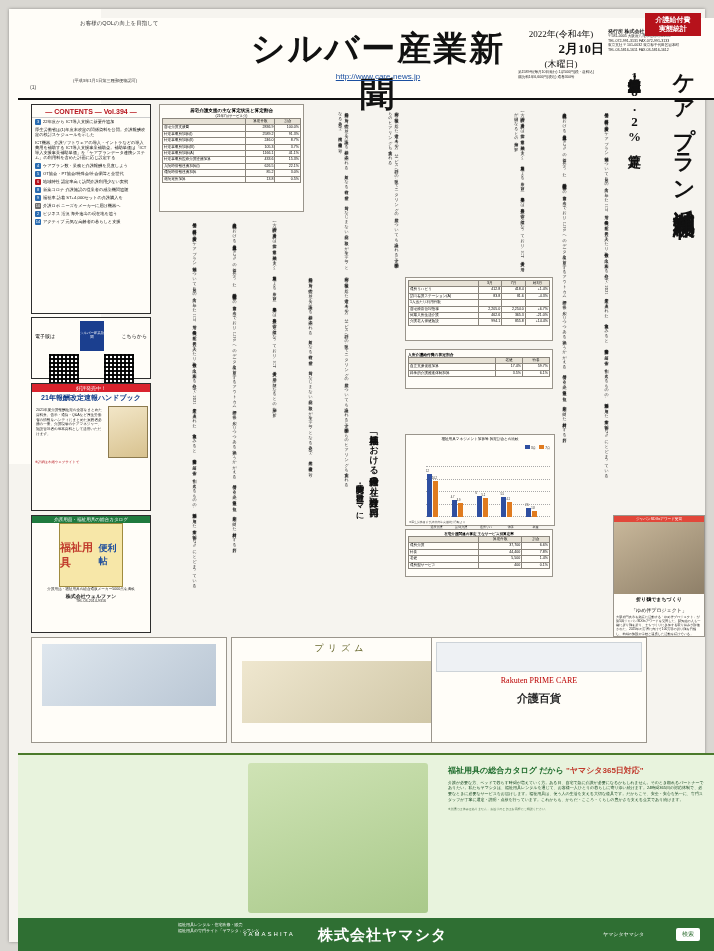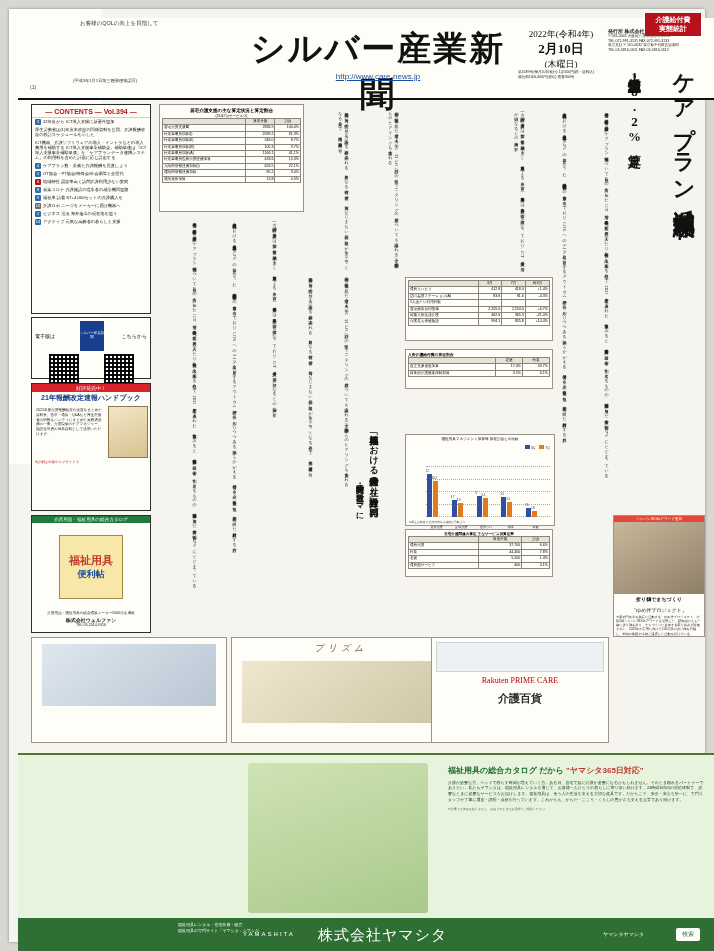--- a/index.html
+++ b/index.html
@@ -10,21 +10,21 @@
   .blk{position:absolute;box-sizing:border-box;}
 
   
   #masthead{position:absolute;left:9px;top:9px;width:696px;height:80px;background:#fffdf8;border-bottom:2px solid #111;}
   .logo-box{position:absolute;left:50px;top:12px;width:128px;height:44px;}
   .logo-kw{font-size:6px;border:1px solid #222;padding:1px 2px;display:inline-block;letter-spacing:.5px;}
   .logo-name{font-family:"Liberation Serif","DejaVu Serif",serif;font-size:13px;font-weight:bold;letter-spacing:1px;margin-top:4px;color:#111;}
   .logo-tag{font-size:5.5px;color:#333;position:absolute;left:62px;top:2px;}
   .title-main{position:absolute;left:225px;top:8px;width:270px;text-align:center;font-family:"Liberation Serif","DejaVu Serif",serif;font-weight:bold;font-size:34px;letter-spacing:2px;color:#111;}
   .title-date{position:absolute;left:500px;top:10px;width:86px;text-align:center;font-size:9px;line-height:1.35;color:#111;font-family:"Liberation Serif",serif;}
-  .title-date .d2{font-size:13px;font-weight:bold;}
+  .title-date .d2{font-size:13px;font-weight:bold;text-align:right;}
   .title-meta{position:absolute;left:590px;top:10px;width:100px;font-size:3.6px;line-height:1.25;color:#222;}
   .title-meta .hd{font-size:5px;font-weight:bold;}
   .url-bar{position:absolute;left:225px;top:54px;width:270px;text-align:center;font-size:8px;color:#1b4fa0;text-decoration:underline;}
   .sub-left{position:absolute;left:55px;top:60px;font-size:4.2px;color:#333;}
   .sub-right{position:absolute;left:500px;top:52px;width:190px;font-size:3.6px;line-height:1.3;color:#222;}
   .kakko{position:absolute;left:12px;top:66px;font-size:5px;color:#444;}
 
   
   .panel{position:absolute;box-sizing:border-box;background:#fffdf8;border:1px solid #9a958c;}
 
@@ -47,21 +47,21 @@
   
   #bookpromo{left:22px;top:374px;width:120px;height:128px;background:#fffdf8;border:1px solid #2d2d2d;}
   .promo-hd{background:#d9232d;color:#fff;font-size:5px;text-align:center;padding:1px 0;}
   .promo-title{font-size:7px;font-weight:bold;color:#123d8a;text-align:center;line-height:1.2;padding:2px 1px;}
   .bookimg{width:38px;height:50px;background:linear-gradient(160deg,#f2e6c7,#d8c28f);border:1px solid #8c7a4e;}
   .promo-body{font-size:3.6px;line-height:1.3;color:#222;padding:2px;}
 
   
   #catalog{left:22px;top:506px;width:120px;height:118px;background:#fffdf8;border:1px solid #2d2d2d;}
   .cat-hd{background:#1f7a3e;color:#fff;font-size:4.6px;text-align:center;padding:1px 0;}
-  .cat-book{margin:12px auto;width:62px;height:62px;background:#f7e7a8;border:1px solid #a08b3e;display:flex;flex-direction:column;align-items:center;justify-content:center;}
+  .cat-book{margin:0 auto;width:62px;height:62px;background:#f7e7a8;border:1px solid #a08b3e;display:flex;flex-direction:row;align-items:center;justify-content:center;}
   .cat-book .t1{font-size:11px;color:#c0392b;font-weight:bold;}
   .cat-book .t2{font-size:9px;color:#1f4f9c;font-weight:bold;}
   .cat-foot{font-size:3.6px;text-align:center;color:#222;}
 
   
   #bigheadline{left:604px;top:95px;width:92px;height:455px;background:#fffdf8;}
   .hl-badge{position:absolute;right:4px;top:4px;width:56px;background:#b6121b;color:#fff;text-align:center;font-size:7px;font-weight:bold;line-height:1.35;padding:2px 0;}
   .hl-main{position:absolute;right:6px;top:48px;height:400px;font-family:"Liberation Serif","DejaVu Serif",serif;font-weight:bold;font-size:22px;letter-spacing:2px;color:#111;}
   .hl-sub{position:absolute;right:62px;top:60px;height:300px;font-family:"Liberation Serif",serif;font-weight:bold;font-size:13px;color:#111;}
 
@@ -81,21 +81,21 @@
 
   
   #adstrip{position:absolute;left:9px;top:744px;width:696px;height:198px;background:#e8f3dd;border-top:2px solid #4b7a2b;}
   .ad-left{position:absolute;left:22px;top:12px;width:300px;}
   .ad-head{font-family:"Liberation Serif",serif;font-size:17px;font-weight:bold;color:#14431f;line-height:1.5;}
   .ad-photo{position:absolute;left:230px;top:8px;width:180px;height:150px;border-radius:3px;overflow:hidden;background:linear-gradient(160deg,#cfe3b5,#a9c98a);}
   .ad-right{position:absolute;left:430px;top:10px;width:258px;font-size:4px;line-height:1.45;color:#14431f;}
   .ad-right .rh{font-size:8px;font-weight:bold;color:#1d6b2b;margin-bottom:3px;}
   .ad-right .rh em{color:#c0392b;font-style:normal;}
   .ad-foot{position:absolute;left:0;top:163px;width:696px;height:35px;background:#2f6f33;color:#fff;}
-  .ad-foot .co{position:absolute;left:300px;top:8px;font-size:15px;font-weight:normal;letter-spacing:1px;}
+  .ad-foot .co{position:absolute;left:300px;top:8px;font-size:15px;font-weight:bold;letter-spacing:1px;}
   .ad-foot .sm{position:absolute;left:160px;top:4px;font-size:4px;line-height:1.4;}
   .ad-foot .srch{position:absolute;right:14px;top:10px;font-size:6px;background:#fff;color:#2f6f33;padding:2px 6px;border-radius:2px;}
 
   
   #midads{position:absolute;left:9px;top:628px;width:696px;height:114px;}
   .mad{position:absolute;box-sizing:border-box;background:#fffdf8;border:1px solid #9a958c;}
   .mad .cap{text-align:center;font-size:9px;color:#333;}
 
   
   #photobox{left:604px;top:506px;width:92px;height:122px;background:#fffdf8;border:1px solid #9a958c;}
@@ -465,25 +465,25 @@
       <div class="ph"></div>
       <div class="ph-cap">折り鶴でまちづくり</div>
       <div class="ph-cap" style="font-weight:normal;">「ゆめ伴プロジェクト」</div>
       <div class="ph-body">大阪府門真市を拠点に活動する「ゆめ伴プロジェクト」が第5回ジャパンSDGsアワードを受賞した。認知症の人も一緒に折り鶴を折り、まちづくりに参加する取り組みが評価された。2025年の万博に向けて100万羽の折り鶴を目指し、地域の施設や学校と連携した活動を続けている。</div>
     </div>
 
     <div id="midads">
       <div class="mad" style="left:13px;top:0;width:196px;height:106px;">
         <div style="margin:6px 10px;height:62px;background:linear-gradient(140deg,#dfe7ee,#b9c6d4);"></div>
       </div>
-      <div class="mad" style="left:213px;top:0;width:220px;height:106px;font-style:italic;">
+      <div class="mad" style="left:213px;top:0;width:220px;height:106px;">
         <div class="cap" style="padding-top:4px;color:#6a6a30;font-family:'Liberation Serif',serif;letter-spacing:4px;">プリズム</div>
         <div style="margin:6px 10px;height:62px;background:linear-gradient(140deg,#efe7cf,#cfc6a6);"></div>
       </div>
-      <div class="mad" style="left:413px;top:0;width:178px;height:106px;">
+      <div class="mad" style="left:413px;top:0;width:216px;height:106px;">
         <div style="margin:4px;height:28px;background:#eef1f4;border:1px solid #cdd3d8;"></div>
         <div style="text-align:center;font-size:8px;color:#b00;font-family:'Liberation Serif',serif;">Rakuten PRIME CARE</div>
         <div style="text-align:center;font-size:11px;color:#2a2a2a;font-weight:bold;margin-top:6px;font-family:'Liberation Serif',serif;">介護百貨</div>
       </div>
     </div>
 
     <div id="adstrip">
       <div class="ad-left">
       </div>
       <div class="ad-photo"></div>

